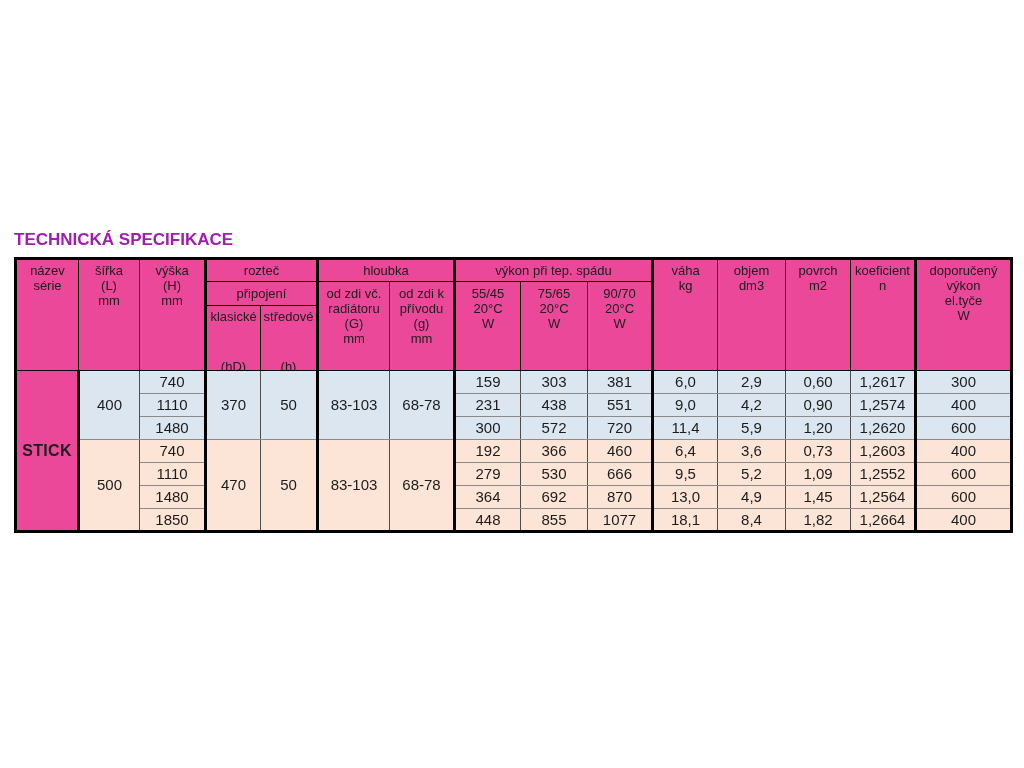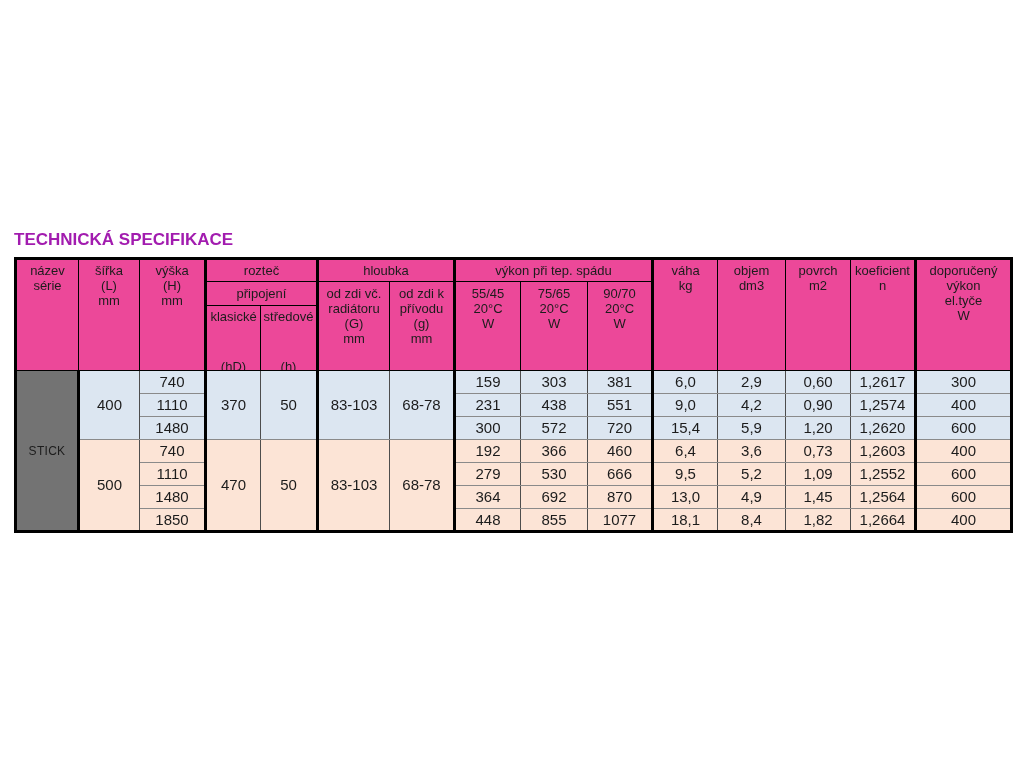--- a/index.html
+++ b/index.html
@@ -16,21 +16,21 @@
   
   .d  { font-size:15px; line-height:18px;
         border-left:1px solid #4d4d4d; border-right:1px solid #4d4d4d;
         border-top:1px solid #8a8a8a; border-bottom:1px solid #8a8a8a; }
   .hr1 { height:23px; } .hr2 { height:23px; } .hr3 { height:64px; }
   .dr  { height:23px; }
   .tkl  { border-left:3px solid #000 !important; }
   .dtop { border-top:1px solid #000 !important; }
   .blue { background:#dce6f1; }
   .pink { background:#fce4d6; }
-  .stick { background:#737373; font-weight:normal; font-size:12px; letter-spacing:0.3px;
+  .stick { background:#ec4899; font-weight:bold; font-size:16px; letter-spacing:0.3px;
            border-left:none; border-top:1px solid #000; }
   .v { display:flex; flex-direction:column; justify-content:flex-start; align-items:center;
        box-sizing:border-box; padding:3px 0 3px; }
   .v.start { justify-content:flex-start; }
   .h110 { height:110px; } .h87 { height:87px; } .h64 { height:64px;gap:35px; }
   .pre { white-space:pre-line; }
 </style>
 </head>
 <body>
 
@@ -197,21 +197,21 @@
       <td class="d blue">4,2</td>
       <td class="d blue">0,90</td>
       <td class="d blue">1,2574</td>
       <td class="d blue tkl">400</td>
     </tr>
     <tr class="dr">
       <td class="d blue">1480</td>
       <td class="d blue tkl">300</td>
       <td class="d blue">572</td>
       <td class="d blue">720</td>
-      <td class="d blue tkl">15,4</td>
+      <td class="d blue tkl">11,4</td>
       <td class="d blue">5,9</td>
       <td class="d blue">1,20</td>
       <td class="d blue">1,2620</td>
       <td class="d blue tkl">600</td>
     </tr>
 
     <tr class="dr">
       <td rowspan="4" class="d pink tkl">500</td>
       <td class="d pink">740</td>
       <td rowspan="4" class="d pink tkl">470</td>

